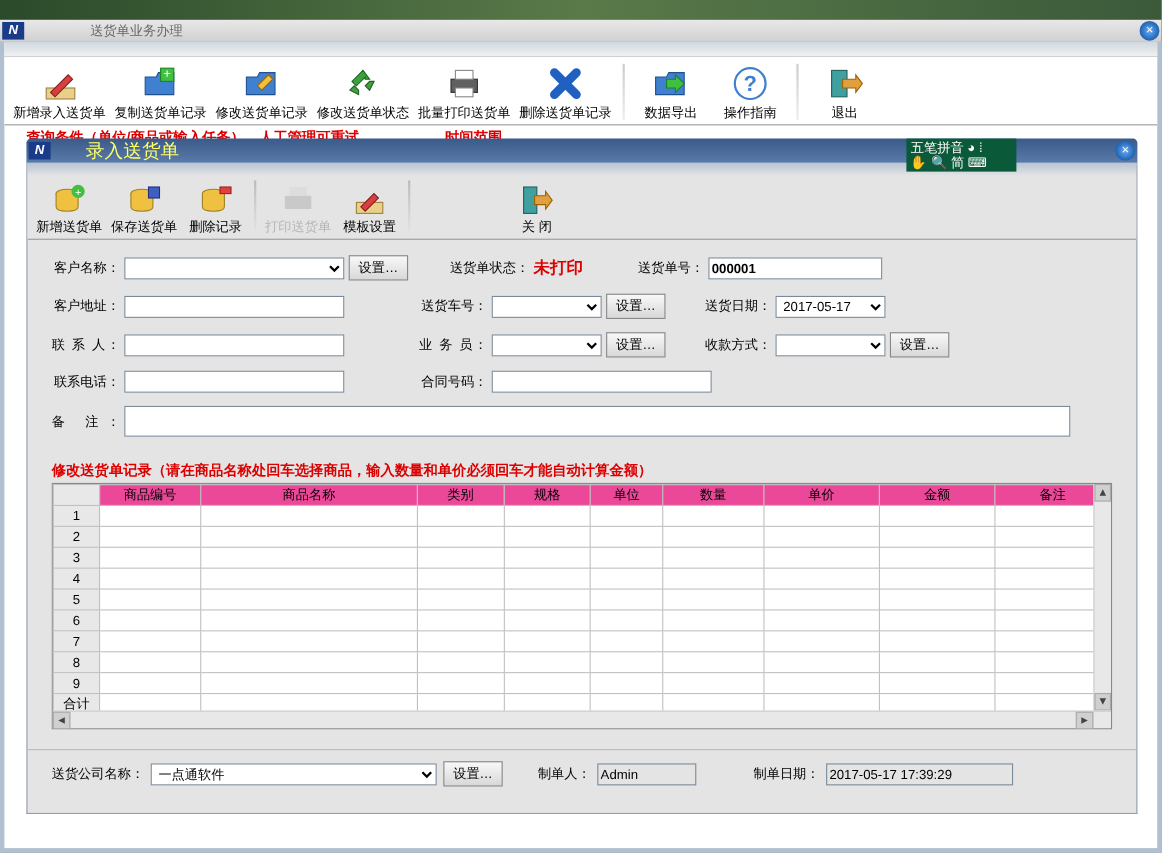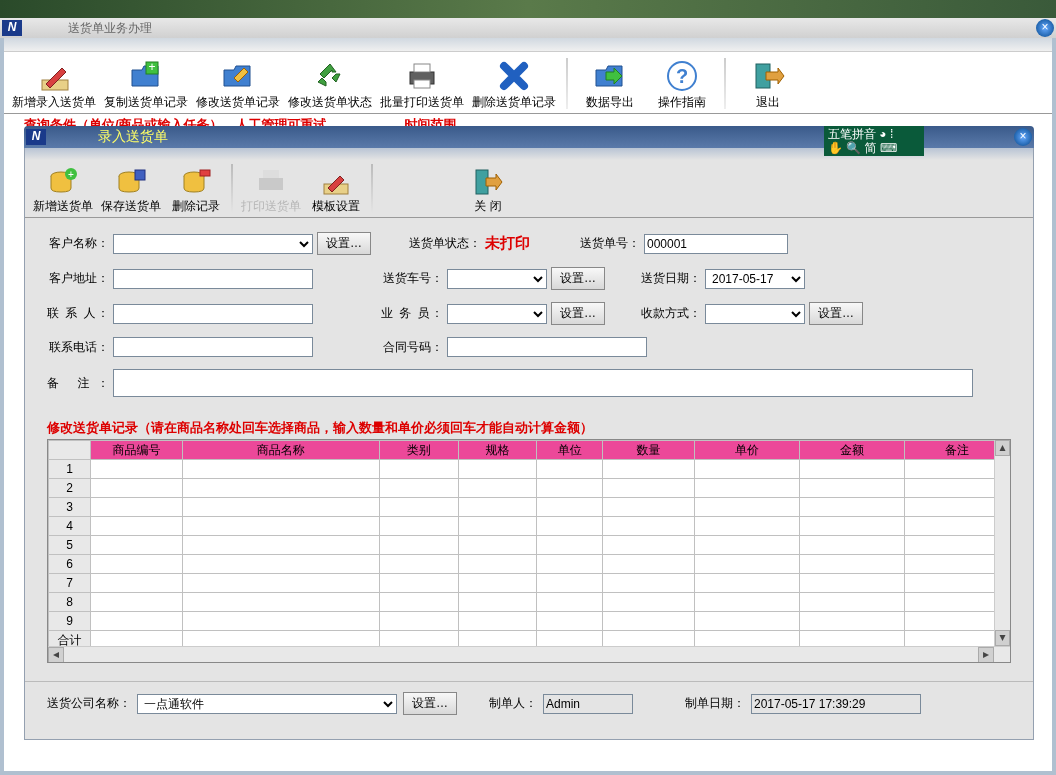--- a/index.html
+++ b/index.html
@@ -2,38 +2,38 @@
 <html><head>
 <meta charset="utf-8">
 <style>
 * { box-sizing: border-box; margin: 0; padding: 0; }
 body { font-family: "Microsoft YaHei", SimSun, Arial, sans-serif; font-size: 12px; background: #3a5a7a; width: 1056px; height: 775px; overflow: hidden; position: relative; }
 
 .desktop-bg { position: absolute; top: 0; left: 0; right: 0; height: 18px; background: linear-gradient(90deg, #2a4a2a, #5a7a4a, #3a5a3a); }
 
 .parent-titlebar { position: absolute; top: 18px; left: 0; right: 0; height: 20px; background: linear-gradient(#e8e8e8, #d0d0d0); display: flex; align-items: center; padding: 0 2px; }
 .parent-titlebar .logo { width: 20px; height: 16px; background: #1a3a8a; color: #fff; text-align: center; font-weight: bold; font-style: italic; }
-.parent-titlebar .title { margin-left: 46px; color: #666; }
+.parent-titlebar .title { margin-left: 60px; color: #666; }
 .parent-titlebar .close { margin-left: auto; width: 18px; height: 18px; background: radial-gradient(#6af, #048); border-radius: 50%; color: #fff; text-align: center; line-height: 16px; cursor: pointer; }
 
 .parent-frame { position: absolute; top: 38px; left: 0; right: 0; bottom: 0; background: #fff; border-left: 4px solid #b0c0d0; border-right: 4px solid #b0c0d0; border-bottom: 4px solid #b0c0d0; }
 .parent-shell-top { height: 14px; background: linear-gradient(#d0d8e0, #f0f0f0); border-bottom: 1px solid #ccc; }
 
 .parent-toolbar { height: 62px; background: #fff; border-bottom: 1px solid #999; display: flex; padding: 2px 4px 0; }
 .ptb-btn { display: flex; flex-direction: column; align-items: center; justify-content: flex-end; padding: 2px 4px; cursor: pointer; min-width: 72px; }
 .ptb-btn .icon { width: 36px; height: 36px; display: flex; align-items: center; justify-content: center; }
 .ptb-btn .lbl { font-size: 12px; color: #000; white-space: nowrap; }
 .ptb-sep { width: 2px; background: linear-gradient(#ccc, #eee); margin: 4px 6px; }
 
 .red-partial { color: #d00; font-weight: bold; padding: 2px 20px; font-size: 13px; }
 
 .child-window { position: absolute; top: 126px; left: 24px; width: 1010px; height: 614px; }
 .child-titlebar { height: 22px; background: linear-gradient(#3a5a8a, #5a7aaa); display: flex; align-items: center; padding: 0 2px; border-radius: 4px 4px 0 0; position: relative; }
 .child-titlebar .logo { width: 20px; height: 16px; background: #1a3a8a; color: #fff; text-align: center; font-weight: bold; font-style: italic; }
-.child-titlebar .title { margin-left: 52px; color: #ffff66; font-size: 14px; }
+.child-titlebar .title { margin-left: 32px; color: #ffff66; font-size: 17px; }
 .child-titlebar .close { margin-left: auto; width: 18px; height: 18px; background: radial-gradient(#6af, #048); border-radius: 50%; color: #fff; text-align: center; line-height: 16px; cursor: pointer; }
 
 .ime-box { position: absolute; right: 110px; top: 0; width: 100px; height: 30px; background: #0a5a3a; color: #fff; font-size: 12px; padding: 1px 4px; line-height: 14px; z-index: 10; }
 
 .child-body { background: #e4e4e4; height: 592px; border: 1px solid #94a0b0; border-top: none; display: flex; flex-direction: column; }
 .child-shell-top { height: 12px; background: linear-gradient(#b8c4d4, #e4e4e4); }
 
 .child-toolbar { height: 58px; background: #e4e4e4; border-bottom: 1px solid #999; display: flex; padding: 0 4px; }
 .ctb-btn { display: flex; flex-direction: column; align-items: center; justify-content: flex-end; padding: 2px 4px; cursor: pointer; min-width: 62px; }
 .ctb-btn.disabled { opacity: 0.5; cursor: default; }
@@ -44,21 +44,21 @@
 
 .form-area { padding: 14px 22px 6px; }
 .form-row { display: flex; align-items: center; margin-bottom: 12px; gap: 4px; }
 .form-lbl { width: 62px; text-align: right; color: #000; letter-spacing: 0; }
 .form-lbl.wide { width: 62px; text-align: justify; text-align-last: justify; }
 select, input[type=text] { font-size: 12px; border: 1px solid #7a8a9a; background: #fff; padding: 1px 2px; height: 20px; }
 select.combo { width: 200px; }
 input.txt-lg { width: 200px; }
 .btn-set { background: linear-gradient(#f8f8f8, #d8d8d8); border: 1px solid #888; padding: 2px 8px; cursor: pointer; font-size: 12px; }
 .status-red { color: #d00; font-size: 15px; font-weight: bold; }
-.val-underline { border: none; border-bottom: 1px solid #888; background: transparent; width: 144px; }
+.val-underline { border: none; border-bottom: 1px solid #888; background: transparent; width: 158px; font-weight: bold; }
 .gap { width: 26px; }
 .gap-lg { width: 40px; }
 
 .remark-row textarea { width: 860px; height: 28px; border: 1px solid #7a8a9a; resize: none; font-size: 12px; }
 
 .grid-title { color: #d00; font-weight: bold; font-size: 13px; padding: 4px 22px 2px; }
 .grid-wrap { margin: 0 22px; border: 1px solid #888; background: #fff; height: 224px; position: relative; overflow: hidden; }
 .grid-table { border-collapse: collapse; width: 100%; }
 .grid-table th, .grid-table td { border: 1px solid #c0c0c0; font-size: 12px; padding: 0 2px; height: 19px; text-align: center; background: #fff; font-weight: normal; }
 .grid-table th { background: #ec4899; }

